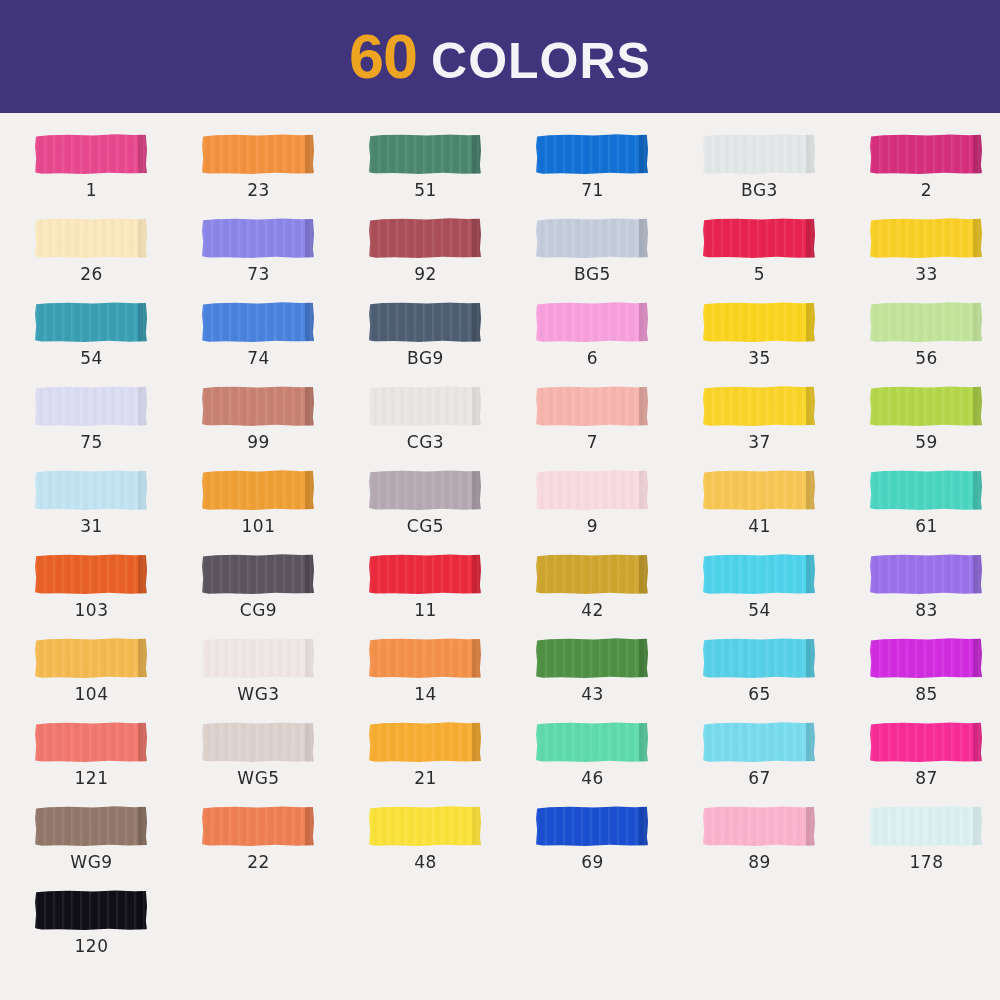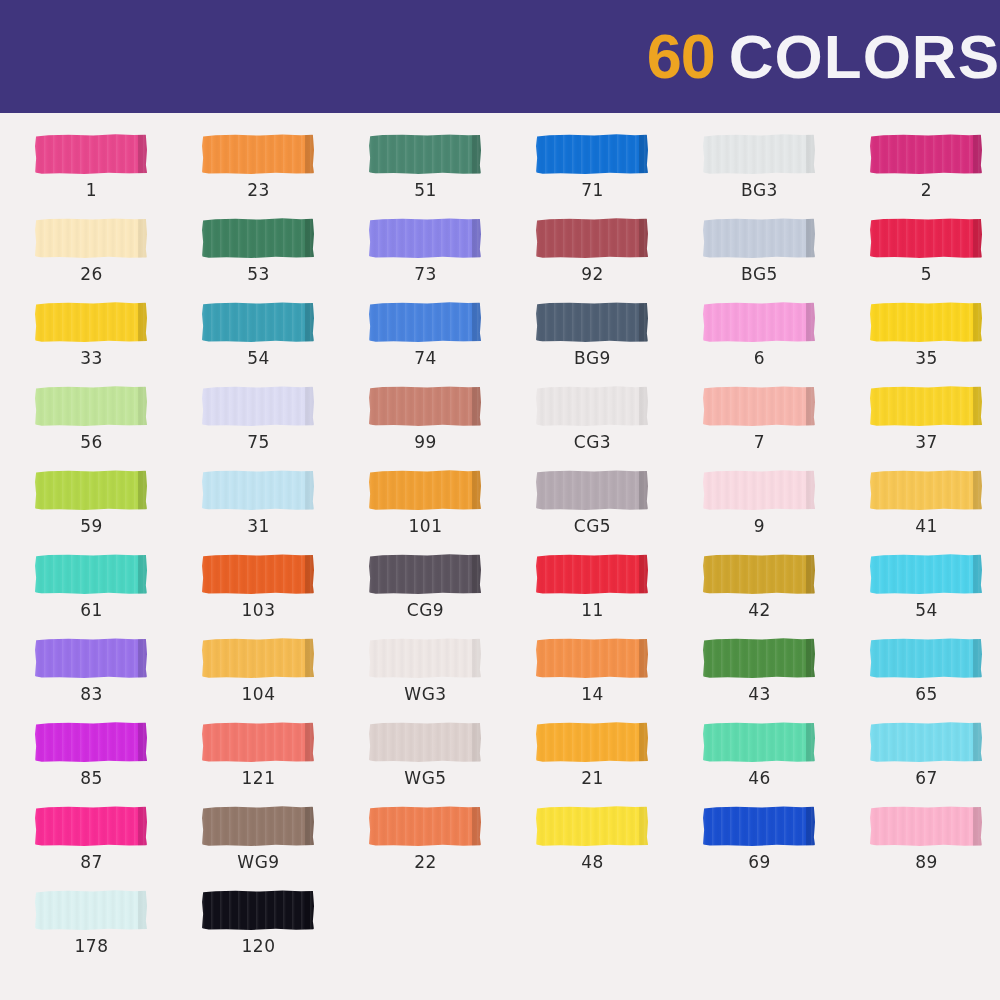--- a/index.html
+++ b/index.html
@@ -22,38 +22,38 @@
   
   .header {
     position: absolute;
     left: 0;
     top: 0;
     width: 1000px;
     height: 113px;
     background: #40357d;
     display: flex;
     align-items: center;
-    justify-content: flex-end;
+    justify-content: center;
   }
   .header-title {
     display: flex;
     align-items: baseline;
     gap: 14px;
     letter-spacing: 0.5px;
     line-height: 1;
   }
   .title-count {
     font-size: 63px;
     font-weight: bold;
     color: #eda421;
     font-family: "Liberation Sans", sans-serif;
     letter-spacing: -1px;
   }
   .title-word {
-    font-size: 62px;
+    font-size: 50px;
     font-weight: bold;
     color: #f4f3f7;
     font-family: "Liberation Sans", sans-serif;
     letter-spacing: 1px;
   }
   
   .grid {
     position: absolute;
     left: 0;
     top: 132px;
@@ -192,28 +192,20 @@
       <div class="cell">
         <div class="swatch-wrap">
           <div class="swatch light" style="background: rgb(251, 232, 189); transform: rotate(0.18deg);">
             <div class="swatch-texture"></div>
           </div>
           <div class="label">26</div>
         </div>
       </div>
       <div class="cell">
         <div class="swatch-wrap">
-          <div class="swatch" style="background: rgb(63, 129, 96); transform: rotate(-0.09deg);">
-            <div class="swatch-texture"></div>
-          </div>
-          <div class="label">53</div>
-        </div>
-      </div>
-      <div class="cell">
-        <div class="swatch-wrap">
           <div class="swatch" style="background: rgb(140, 134, 234); transform: rotate(0.09deg);">
             <div class="swatch-texture"></div>
           </div>
           <div class="label">73</div>
         </div>
       </div>
       <div class="cell">
         <div class="swatch-wrap">
           <div class="swatch" style="background: rgb(171, 79, 89); transform: rotate(-0.18deg);">
             <div class="swatch-texture"></div>

